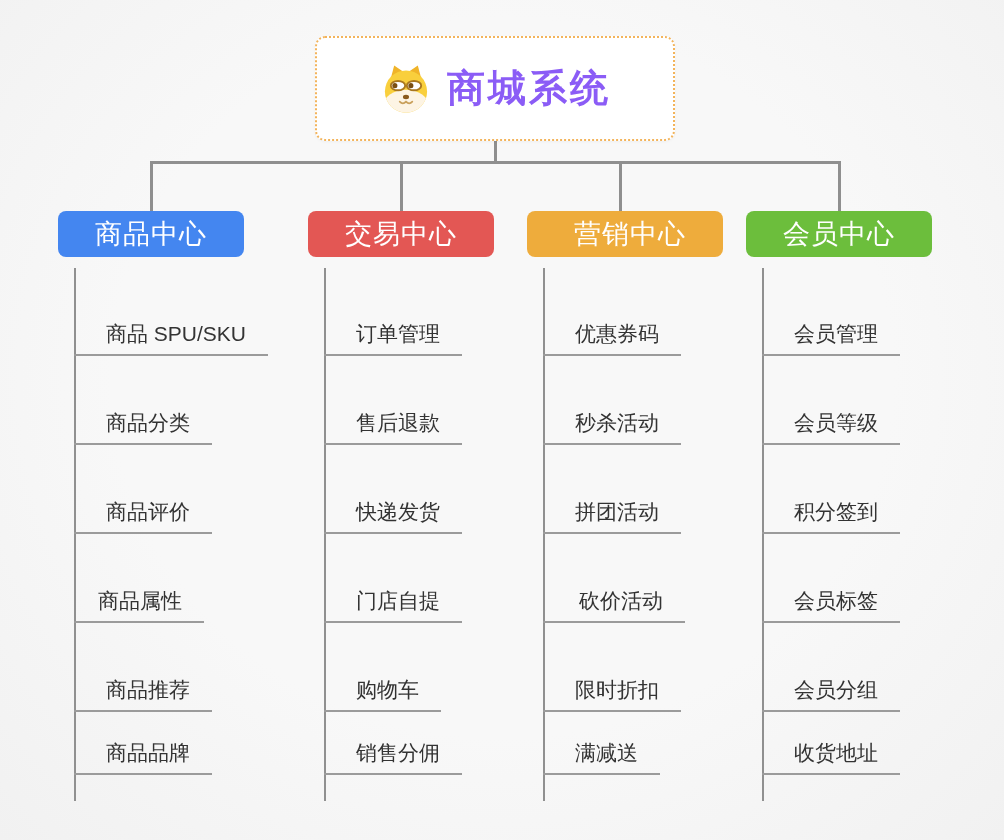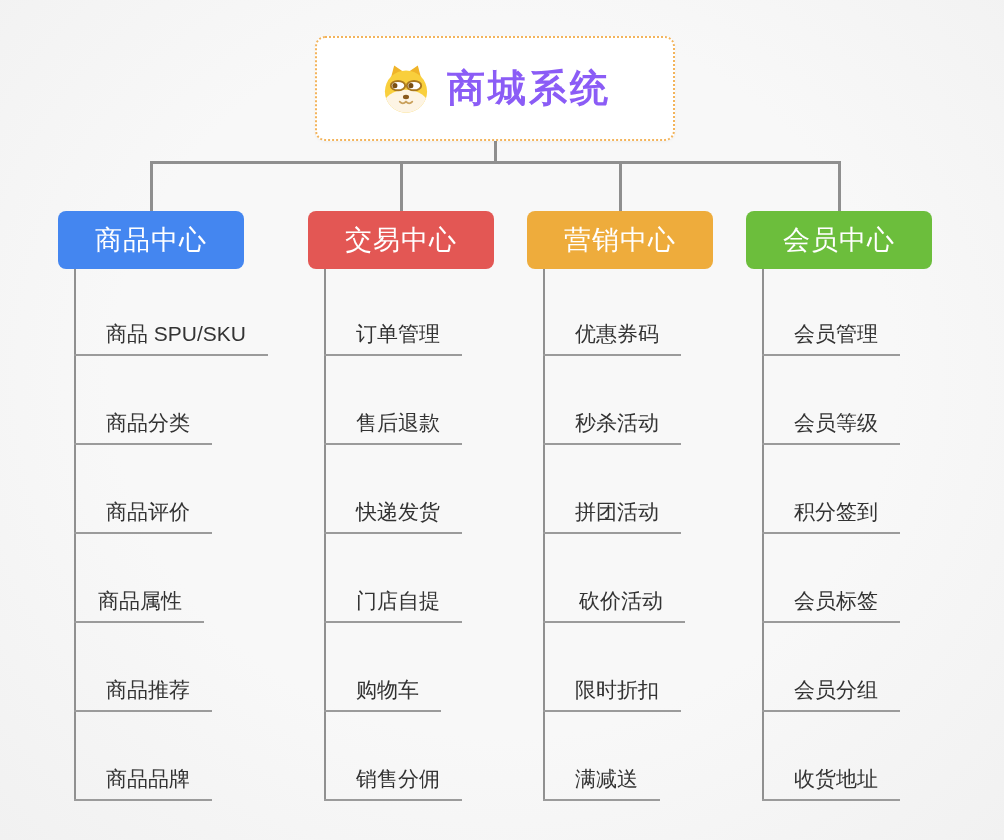--- a/index.html
+++ b/index.html
@@ -43,21 +43,21 @@
 
   
   .branch { position: absolute; top: 211px; width: 186px; height: 629px; }
   .branch-0 { left: 58px; }
   .branch-1 { left: 308px; }
   .branch-2 { left: 527px; }
   .branch-3 { left: 746px; }
 
   .branch-node {
     position: absolute; left: 0; top: 0;
-    width: 186px; height: 58px;
+    width: 186px; height: 46px;
     border-radius: 8px;
     display: flex; align-items: center; justify-content: center;
     color: #FFFFFF; font-size: 27px; letter-spacing: 1px;
     z-index: 2; white-space: nowrap;
   }
 
   .vline {
     position: absolute; left: 16px; top: 57px;
     width: 2px; height: 533px;
     background: #909090;
@@ -71,21 +71,21 @@
     border-bottom: 2px solid #9B9B9B;
     font-size: 21px; color: #333333;
     white-space: nowrap;
     z-index: 1;
   }
   .li-0 { top: 145px; }
   .li-1 { top: 234px; }
   .li-2 { top: 323px; }
   .li-3 { top: 412px; }
   .li-4 { top: 501px; }
-  .li-5 { top: 590px; }
+  .li-5 { top: 564px; }
 </style>
 </head>
 <body>
 
 <div class="canvas">
 
   <div class="line stem" style="background-color: rgb(143, 143, 143);"></div>
   <div class="line rail" style="background-color: rgb(143, 143, 143);"></div>
   <div class="line drop drop-0" style="background-color: rgb(143, 143, 143);"></div>
   <div class="line drop drop-1" style="background-color: rgb(143, 143, 143);"></div>
@@ -137,21 +137,21 @@
     <div class="vline"></div>
     <div class="leaf li-0" style="border-bottom-color: rgb(155, 155, 155); color: rgb(51, 51, 51);">订单管理</div>
     <div class="leaf li-1" style="border-bottom-color: rgb(155, 155, 155); color: rgb(51, 51, 51);">售后退款</div>
     <div class="leaf li-3" style="border-bottom-color: rgb(155, 155, 155); color: rgb(51, 51, 51);">门店自提</div>
     <div class="leaf li-2" style="border-bottom-color: rgb(155, 155, 155); color: rgb(51, 51, 51);">快递发货</div>
     <div class="leaf li-4" style="border-bottom-color: rgb(155, 155, 155); color: rgb(51, 51, 51);">购物车</div>
     <div class="leaf li-5" style="border-bottom-color: rgb(155, 155, 155); color: rgb(51, 51, 51);">销售分佣</div>
   </div>
 
   <div class="branch branch-2">
-    <div class="branch-node" style="background-color: rgb(238, 172, 60);">
+    <div class="branch-node" style="background-color: rgb(238, 172, 60); padding-left: 10px;">
       <span>营销中心</span>
     </div>
     <div class="vline"></div>
     <div class="leaf li-0" style="border-bottom-color: rgb(155, 155, 155); color: rgb(51, 51, 51);">优惠券码</div>
     <div class="leaf li-1" style="border-bottom-color: rgb(155, 155, 155); color: rgb(51, 51, 51);">秒杀活动</div>
     <div class="leaf li-2" style="border-bottom-color: rgb(155, 155, 155); color: rgb(51, 51, 51);">拼团活动</div>
     <div class="leaf li-3" style="border-bottom-color: rgb(155, 155, 155); color: rgb(51, 51, 51); padding-left: 36px;">砍价活动</div>
     <div class="leaf li-4" style="border-bottom-color: rgb(155, 155, 155); color: rgb(51, 51, 51);">限时折扣</div>
     <div class="leaf li-5" style="border-bottom-color: rgb(155, 155, 155); color: rgb(51, 51, 51);">满减送</div>
   </div>

